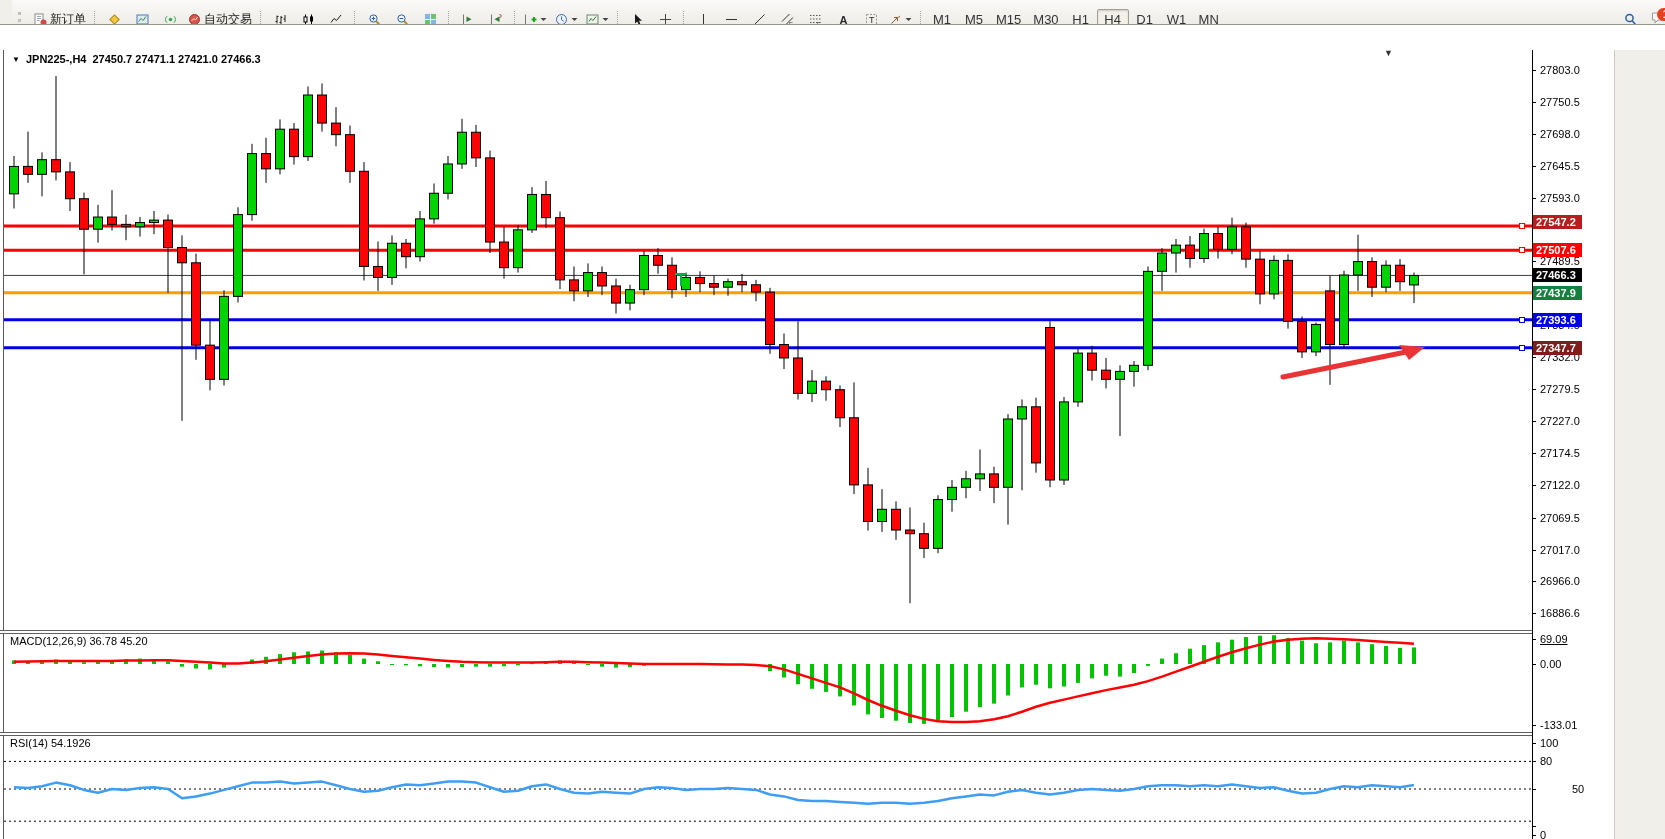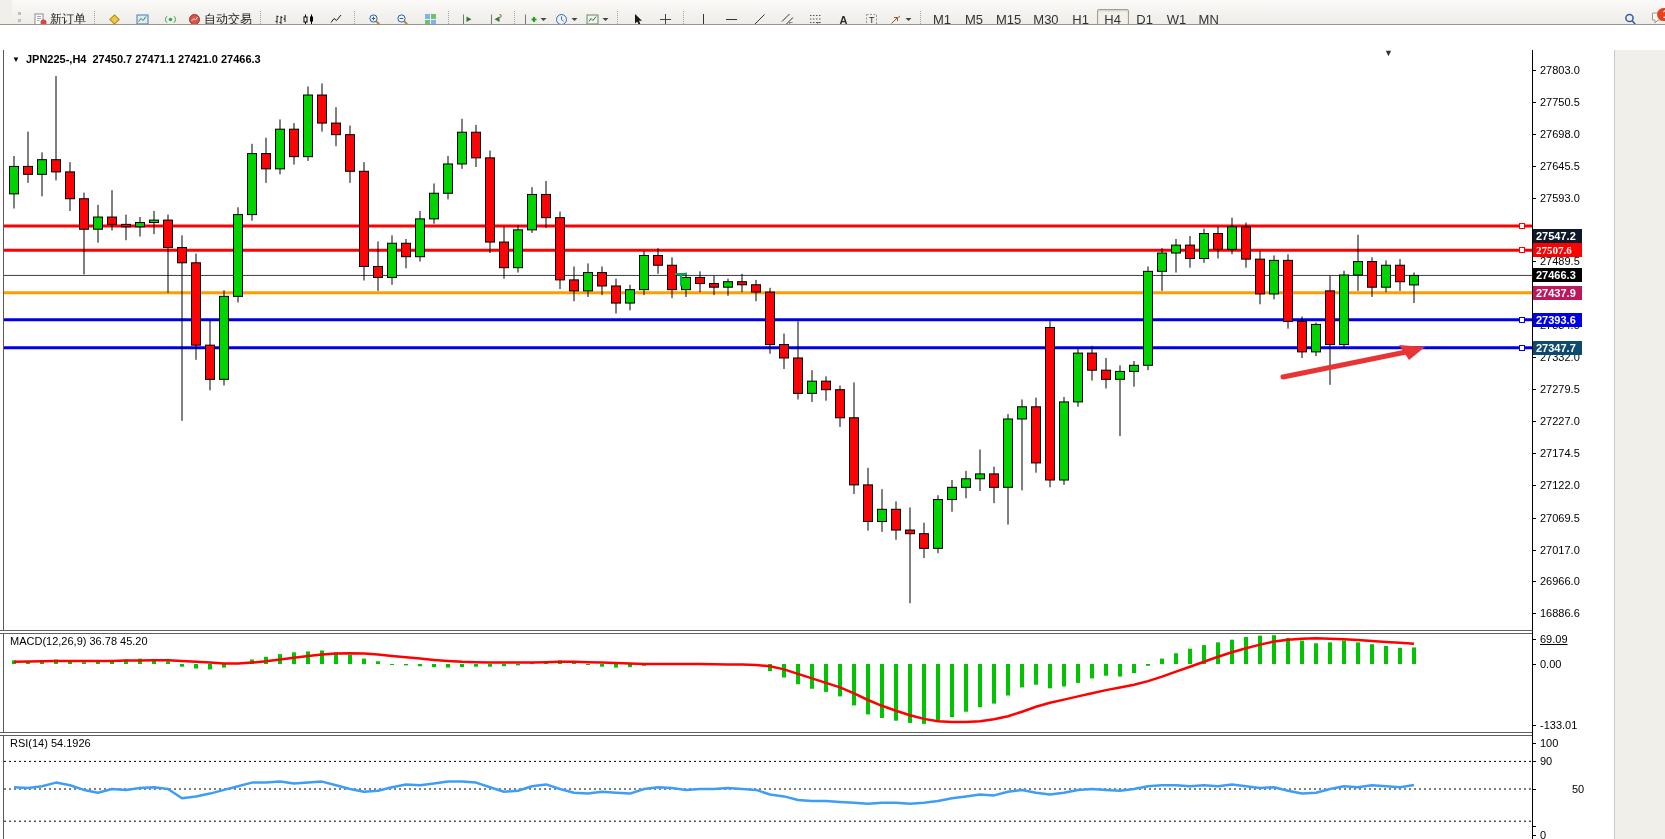--- a/index.html
+++ b/index.html
@@ -621,39 +621,39 @@
       <div class="axis-lab" style="top: 460px;">27122.0</div>
       <div class="tick-dash" style="top: 460px;"></div>
       <div class="axis-lab" style="top: 493px;">27069.5</div>
       <div class="tick-dash" style="top: 493px;"></div>
       <div class="axis-lab" style="top: 525px;">27017.0</div>
       <div class="tick-dash" style="top: 525px;"></div>
       <div class="axis-lab" style="top: 556px;">26966.0</div>
       <div class="tick-dash" style="top: 556px;"></div>
       <div class="axis-lab" style="top: 588px;">16886.6</div>
       <div class="tick-dash" style="top: 588px;"></div>
-      <div class="badge" style="top: 211px; background: #0f172a;">27547.2</div>
+      <div class="badge" style="top: 197px; background: #b91c1c;">27547.2</div>
       <div class="line-handle" style="left: 1522px; top: 201.071px; border: 1.5px solid rgb(255, 0, 0);"></div>
-      <div class="badge" style="top: 225.232px; background: rgb(255, 0, 0); font-family: Liberation Serif, serif;">27507.6</div>
+      <div class="badge" style="top: 225.232px; background: rgb(255, 0, 0);">27507.6</div>
       <div class="line-handle" style="left: 1522px; top: 225.232px; border: 1.5px solid rgb(255, 0, 0);"></div>
       <div class="badge" style="top: 250.43px; background: rgb(0, 0, 0);">27466.3</div>
-      <div class="badge" style="top: 267.758px; background: #be185d;">27437.9</div>
+      <div class="badge" style="top: 267.758px; background: #15803d;">27437.9</div>
       <div class="badge" style="top: 294.786px; background: rgb(0, 0, 228);">27393.6</div>
       <div class="line-handle" style="left: 1522px; top: 294.786px; border: 1.5px solid rgb(0, 0, 228);"></div>
-      <div class="badge" style="top: 322.791px; background: #0c4a6e;">27347.7</div>
+      <div class="badge" style="top: 322.791px; background: #7f1d1d;">27347.7</div>
       <div class="line-handle" style="left: 1522px; top: 322.791px; border: 1.5px solid rgb(0, 0, 228);"></div>
       <div class="axis-lab" style="top: 614px; text-decoration: underline;">69.09</div>
       <div class="tick-dash" style="top: 614px;"></div>
       <div class="axis-lab" style="top: 639px;">0.00</div>
       <div class="tick-dash" style="top: 639px;"></div>
       <div class="axis-lab" style="top: 700px;">-133.01</div>
       <div class="tick-dash" style="top: 700px;"></div>
       <div class="axis-lab" style="top: 718px;">100</div>
       <div class="tick-dash" style="top: 718px;"></div>
-      <div class="axis-lab" style="top: 736px;">90</div>
+      <div class="axis-lab" style="top: 736px;">80</div>
       <div class="tick-dash" style="top: 736px;"></div>
       <div class="axis-lab" style="top: 764px; margin-left: 32px;">50</div>
       <div class="tick-dash" style="top: 764px;"></div>
       <div class="axis-lab" style="top: 822px;">15</div>
       <div class="tick-dash" style="top: 801px;"></div>
       <div class="axis-lab" style="top: 810px;">0</div>
       <div class="tick-dash" style="top: 810px;"></div>
     </div>
 
 <div class="scroll-tri" style="left: 1384px; top: 24px;">▼</div>

